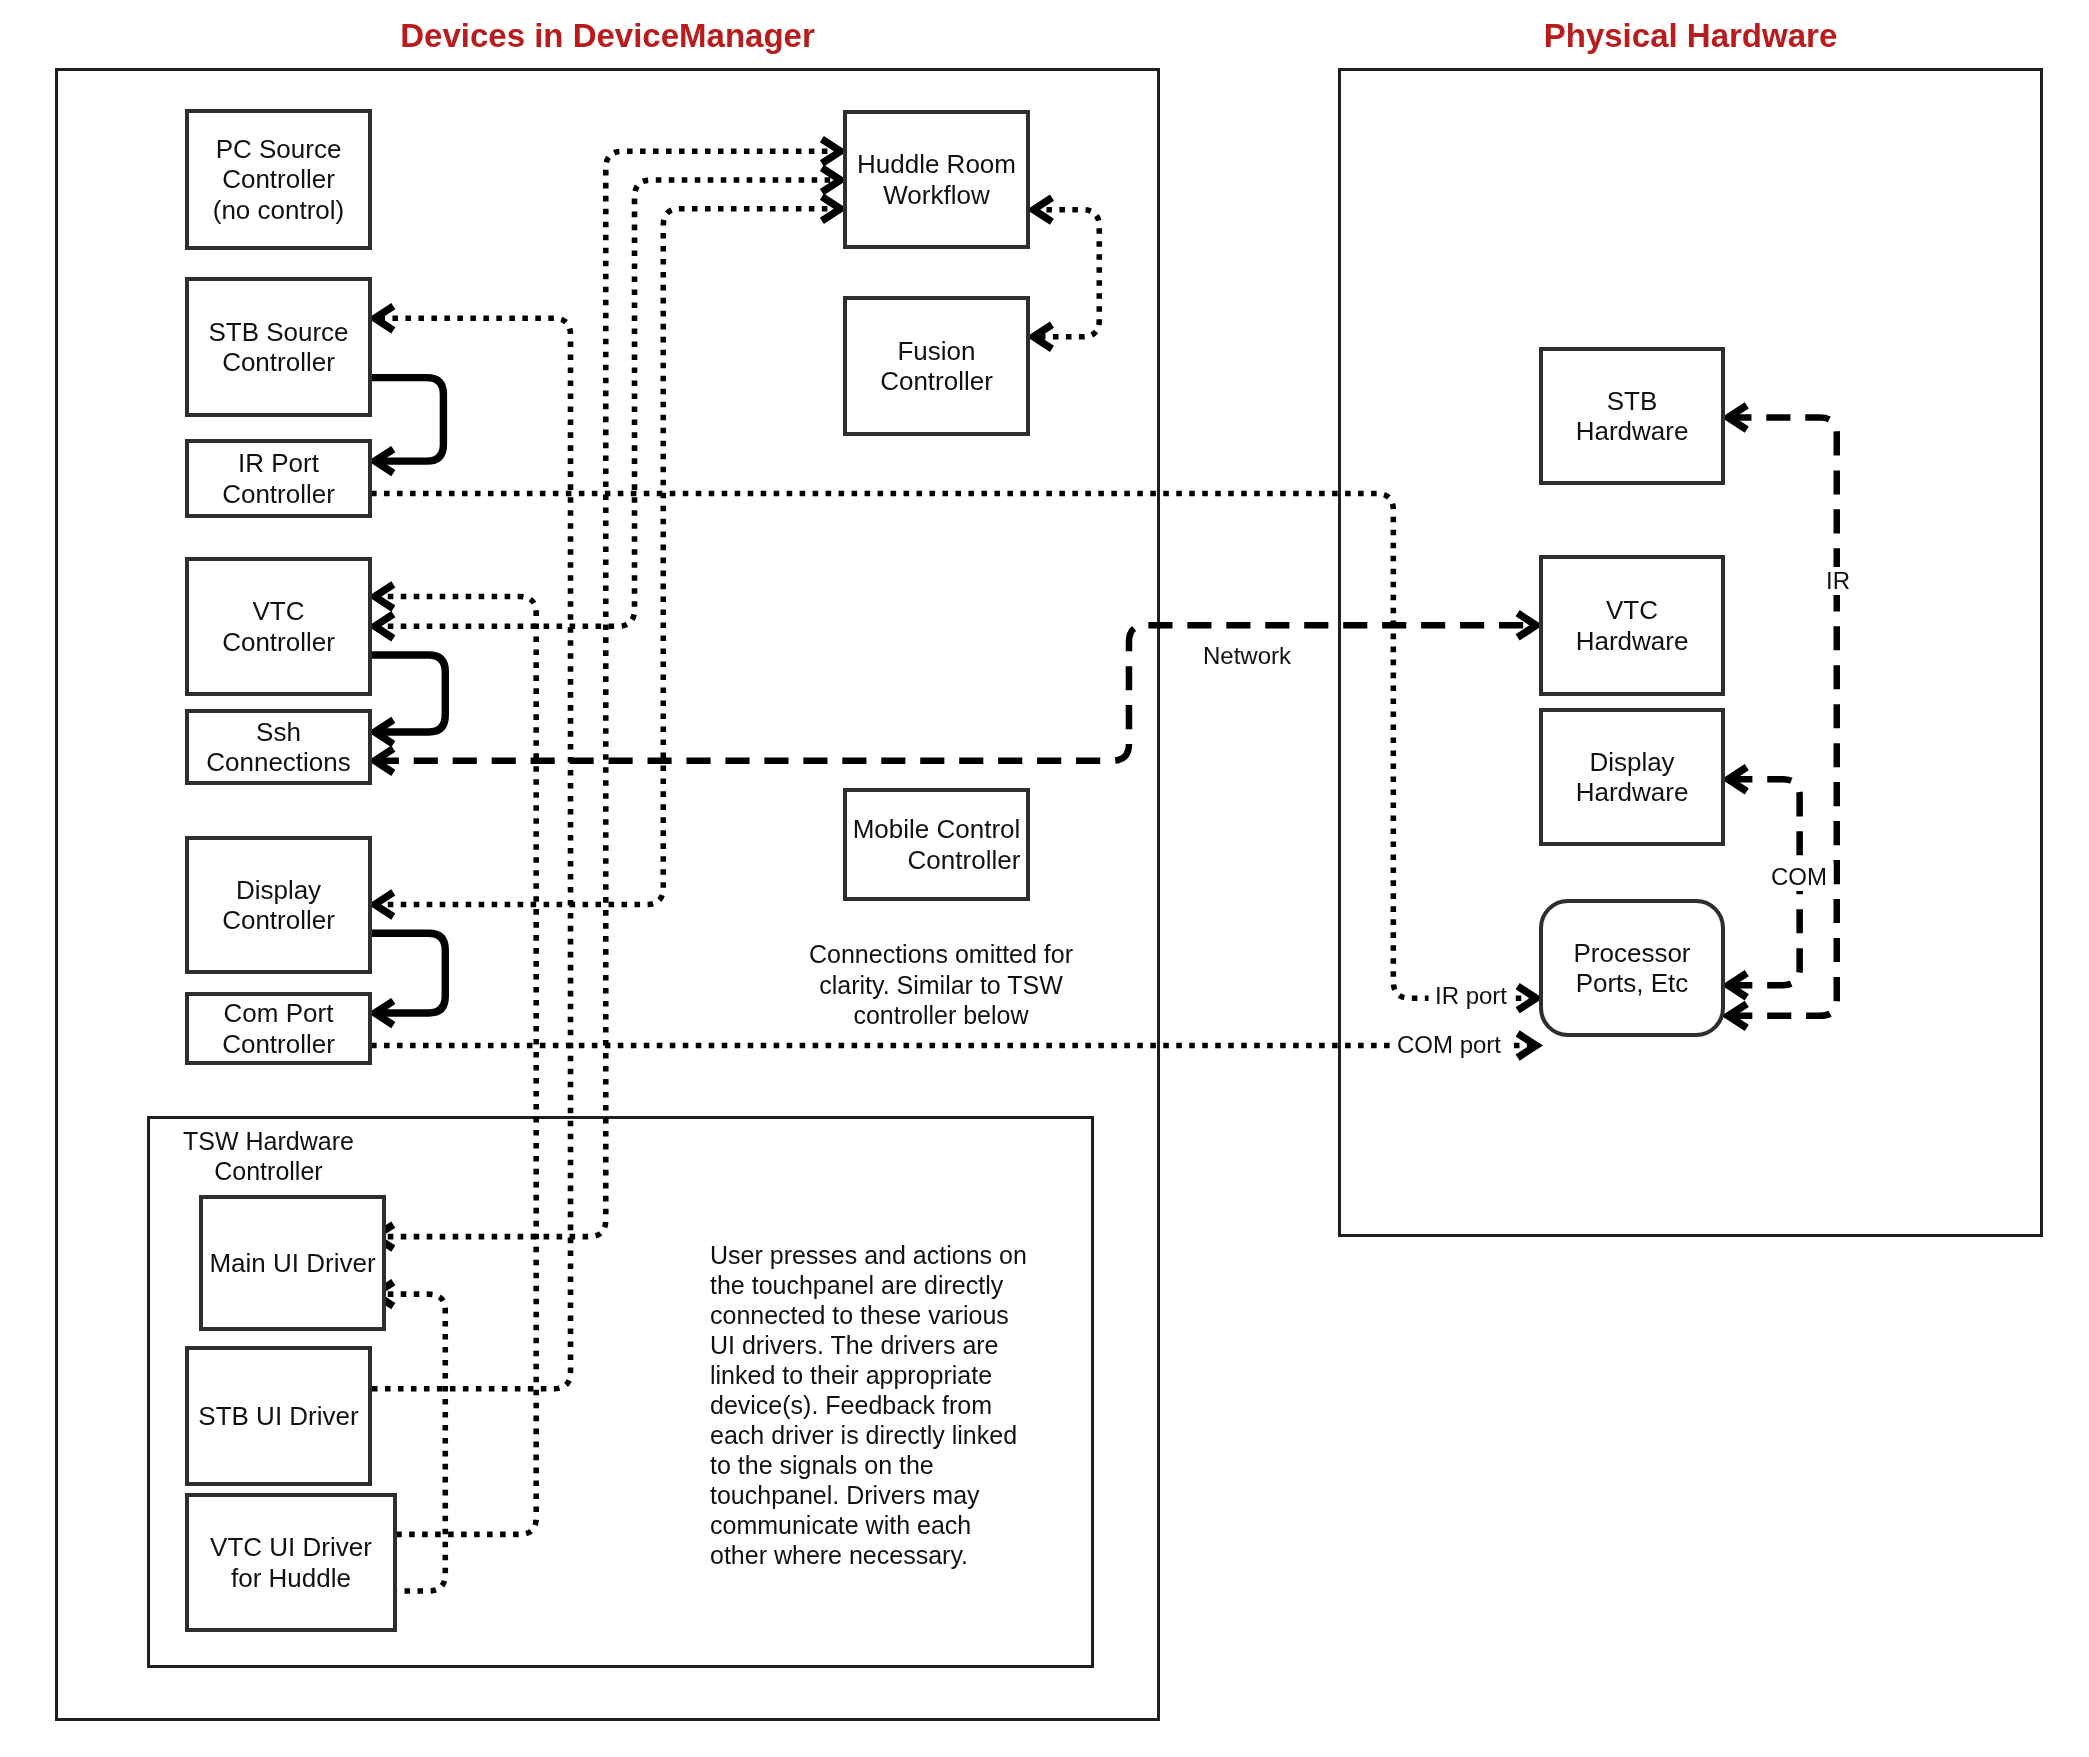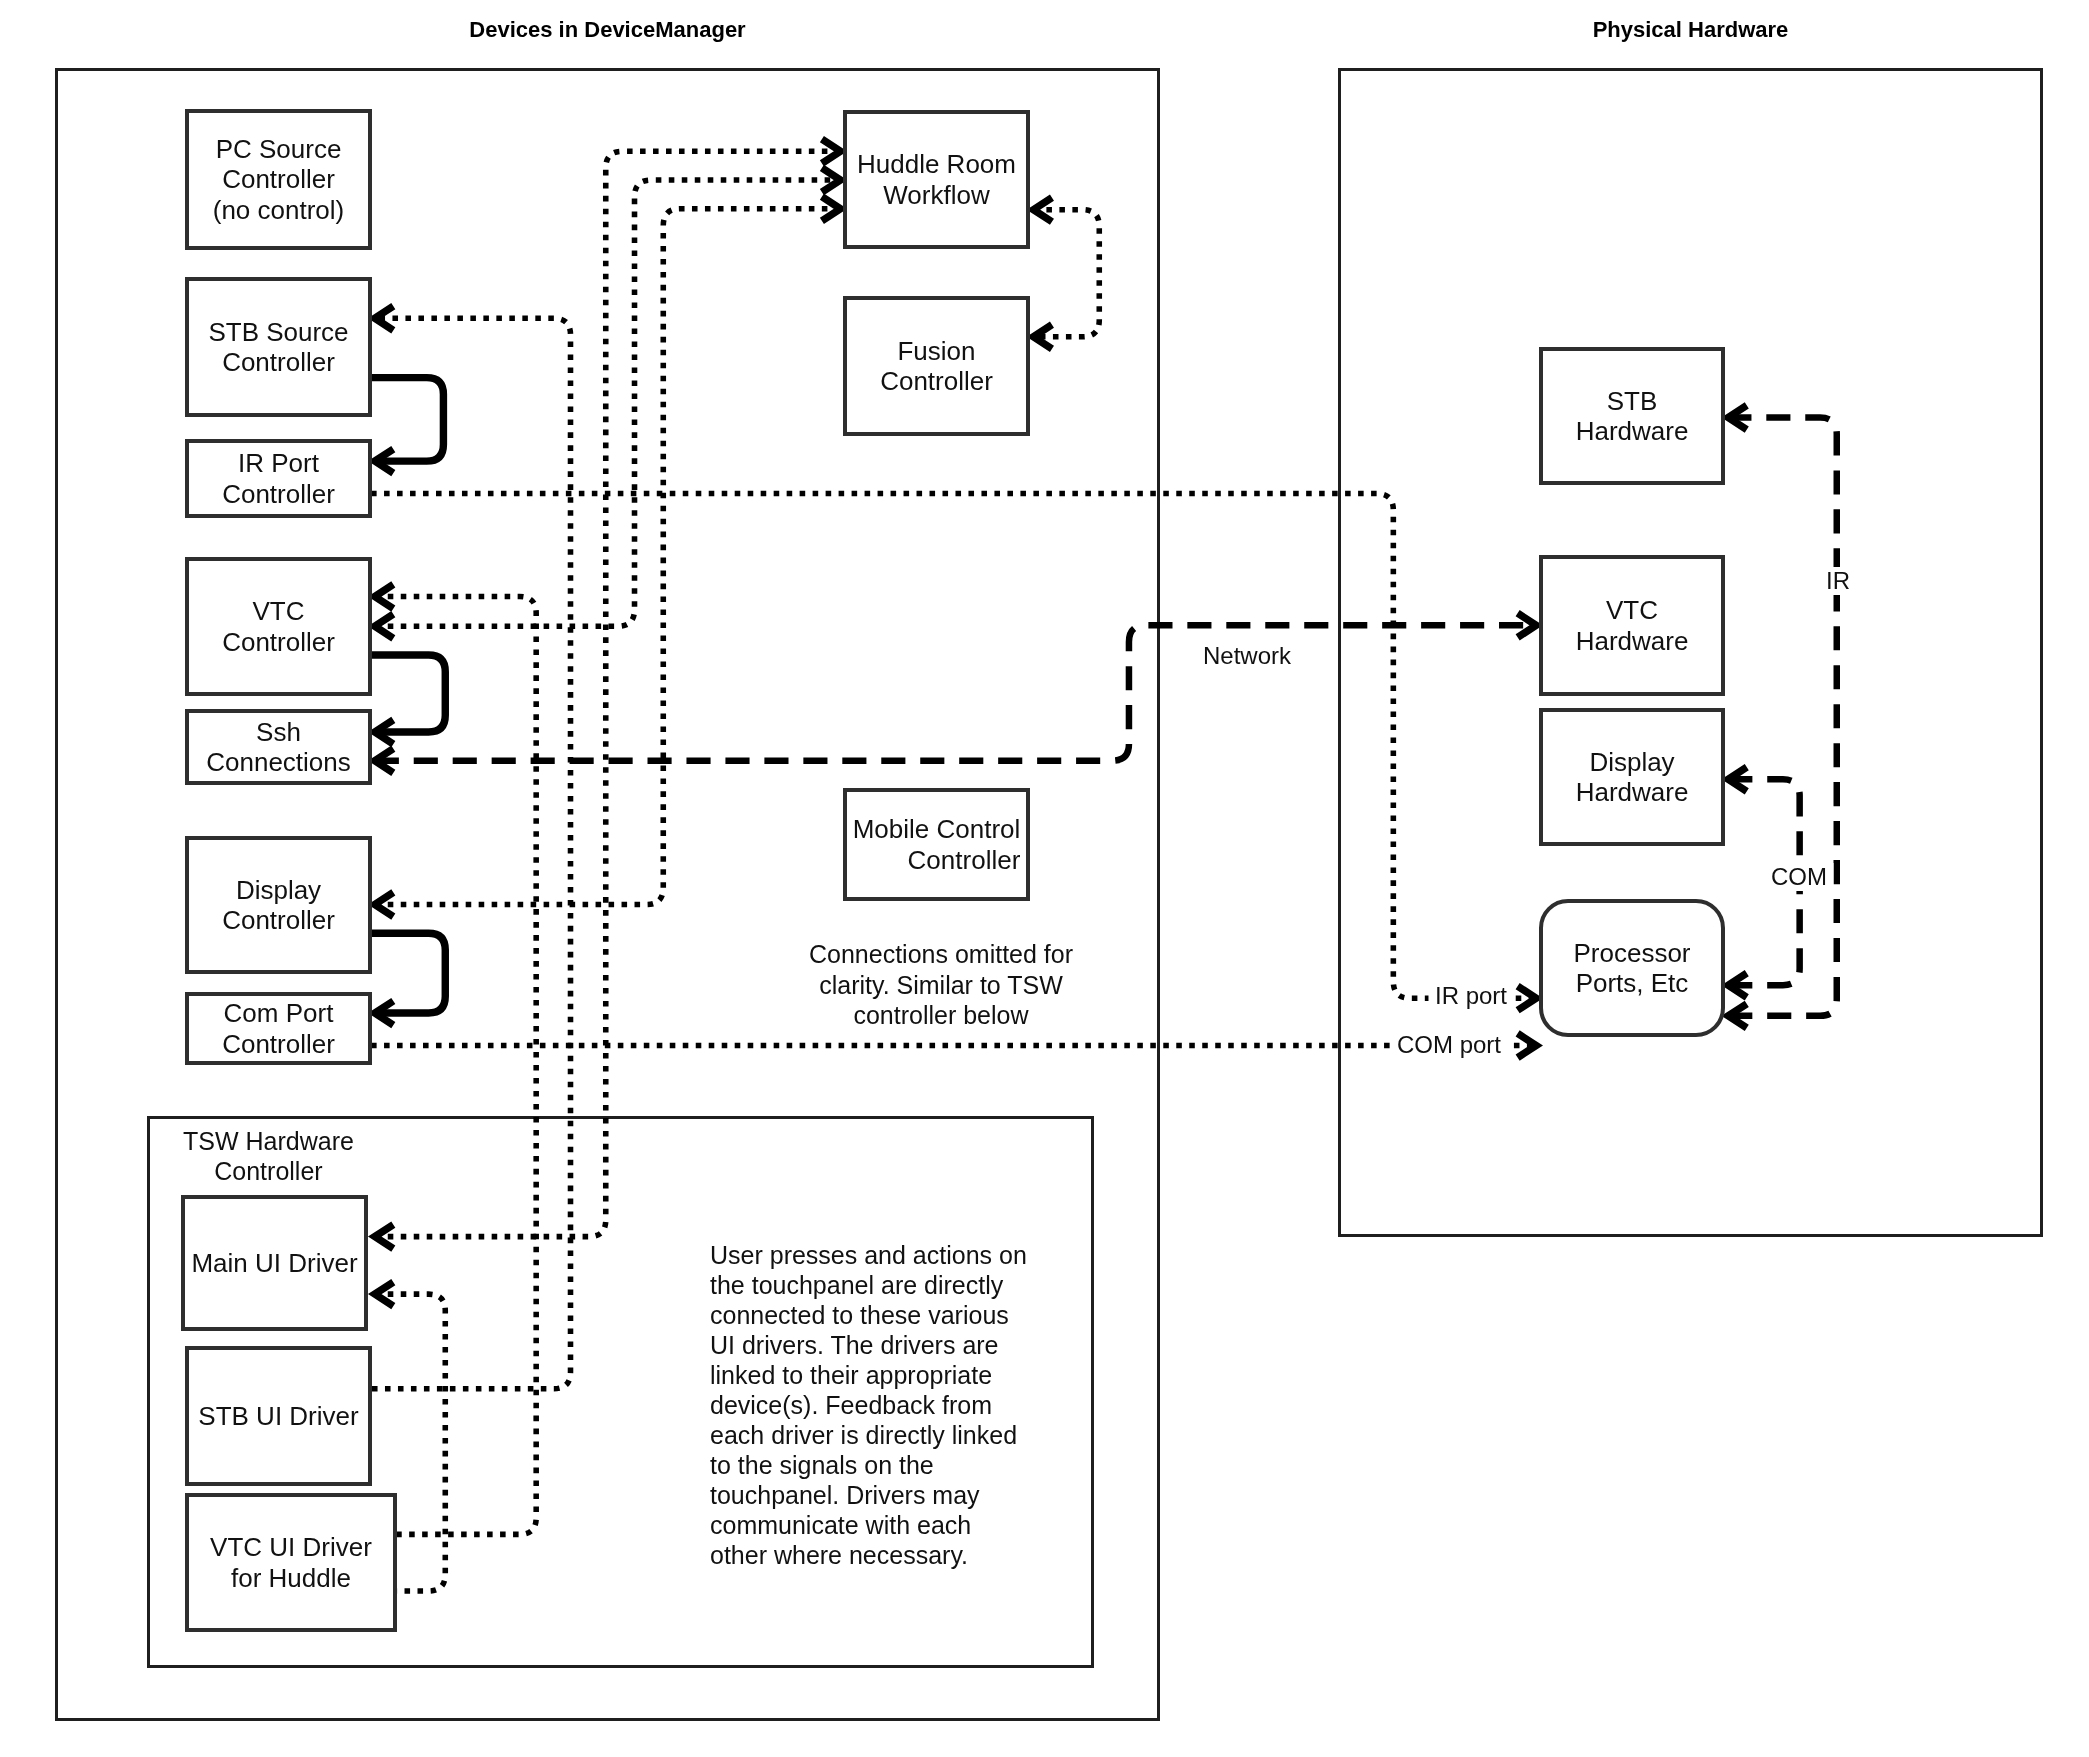--- a/index.html
+++ b/index.html
@@ -1,21 +1,21 @@
 <!DOCTYPE html>
 <html style="font-size:15px"><head>
 <meta charset="utf-8">
 <style>
   html,body{margin:0;padding:0;background:#ffffff;}
   body{width:2090px;height:1758px;position:relative;font-family:"Liberation Sans",sans-serif;color:#111;}
   .container{position:absolute;border:3.7px solid #1f1f1f;background:transparent;box-sizing:border-box;}
   .node{position:absolute;box-sizing:border-box;border:4.6px solid #2e2e2e;background:#fff;
         display:flex;align-items:center;justify-content:center;text-align:center;
         font-size:26px;line-height:1.17;white-space:pre-line;color:#111;}
-  .title{position:absolute;font-size:22px;font-weight:bold;text-align:center;color:#000000;}
+  .title{position:absolute;font-size:33px;font-weight:bold;text-align:center;color:#b91c1c;}
   .line-label{position:absolute;background:#fff;font-size:24px;padding:0 6.5px;white-space:nowrap;
               transform:translate(-50%,-50%);color:#111;}
   .caption{position:absolute;font-size:25px;line-height:1.22;text-align:center;white-space:pre-line;color:#111;}
   .block-note{position:absolute;font-size:25px;line-height:1.2;text-align:left;white-space:pre-line;color:#111;}
   .sub-label{position:absolute;font-size:25px;line-height:1.2;text-align:center;white-space:pre-line;color:#111;}
   svg.wires{position:absolute;left:0;top:0;}
 </style>
 </head>
 <body>
 
@@ -73,21 +73,21 @@
 Controller</div>
 <div class="node" style="left:843px;top:110px;width:187px;height:139px;">Huddle Room
 Workflow</div>
 <div class="node" style="left:843px;top:296px;width:187px;height:140px;">Fusion
 Controller</div>
 <div class="node" style="left:843px;top:788px;width:187px;height:113px;text-align:right;">Mobile Control
 Controller</div>
 
 <div class="sub-label" style="left:183px;top:1126px;">TSW Hardware
 Controller</div>
-<div class="node" style="left:181px;top:1195px;width:187px;height:136px;">Main UI Driver</div>
+<div class="node" style="left:199px;top:1195px;width:187px;height:136px;">Main UI Driver</div>
 <div class="node" style="left:185px;top:1346px;width:187px;height:140px;">STB UI Driver</div>
 <div class="node" style="left:185px;top:1493px;width:212px;height:139px;">VTC UI Driver
 for Huddle</div>
 
 <div class="node" style="left:1539px;top:347px;width:186px;height:138px;">STB
 Hardware</div>
 <div class="node" style="left:1539px;top:555px;width:186px;height:141px;">VTC
 Hardware</div>
 <div class="node" style="left:1539px;top:708px;width:186px;height:138px;">Display
 Hardware</div>

